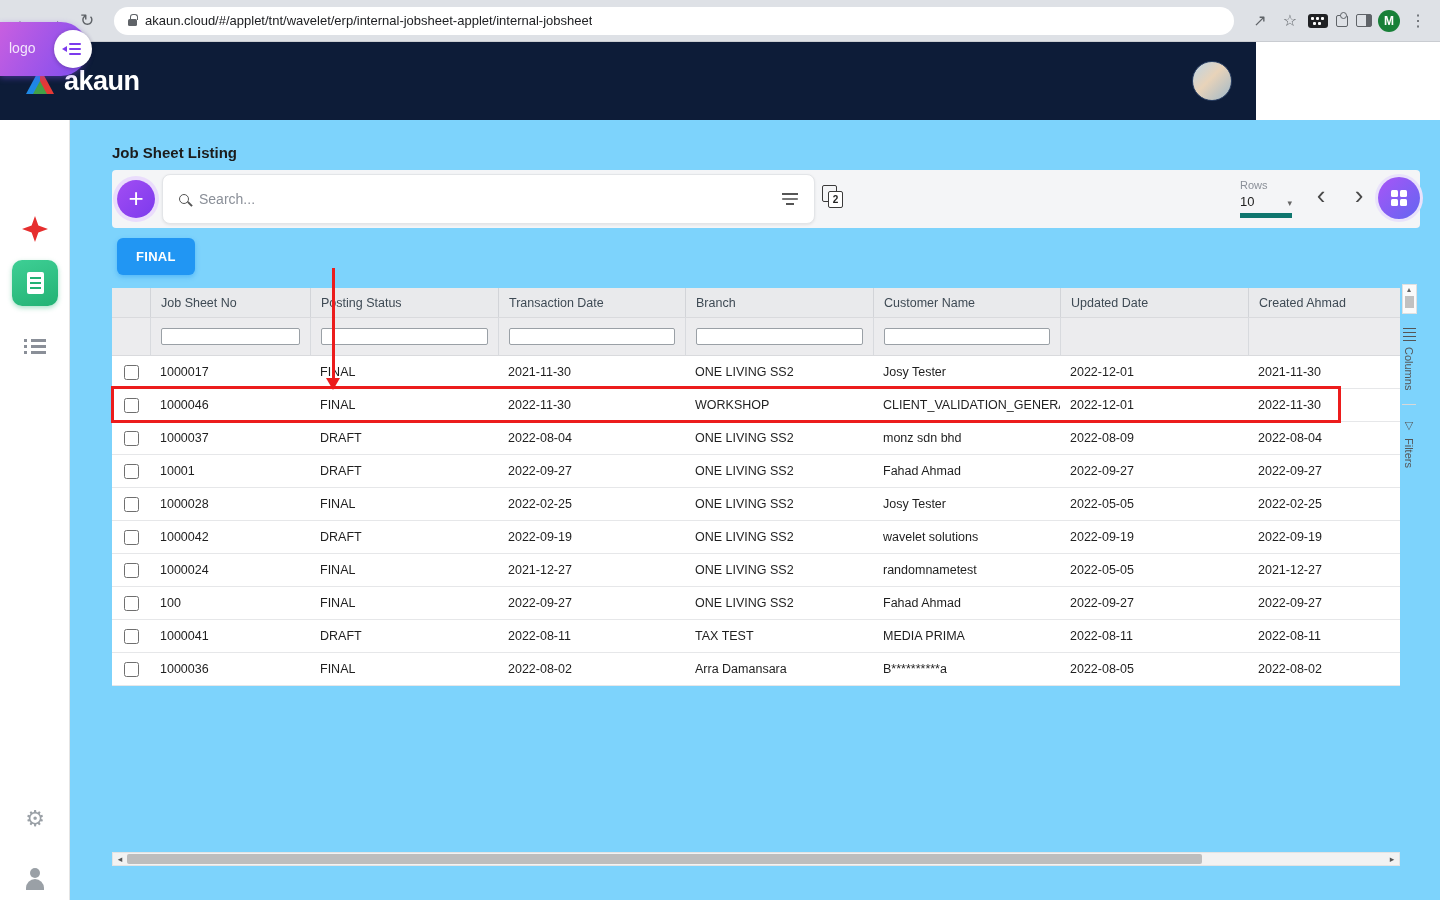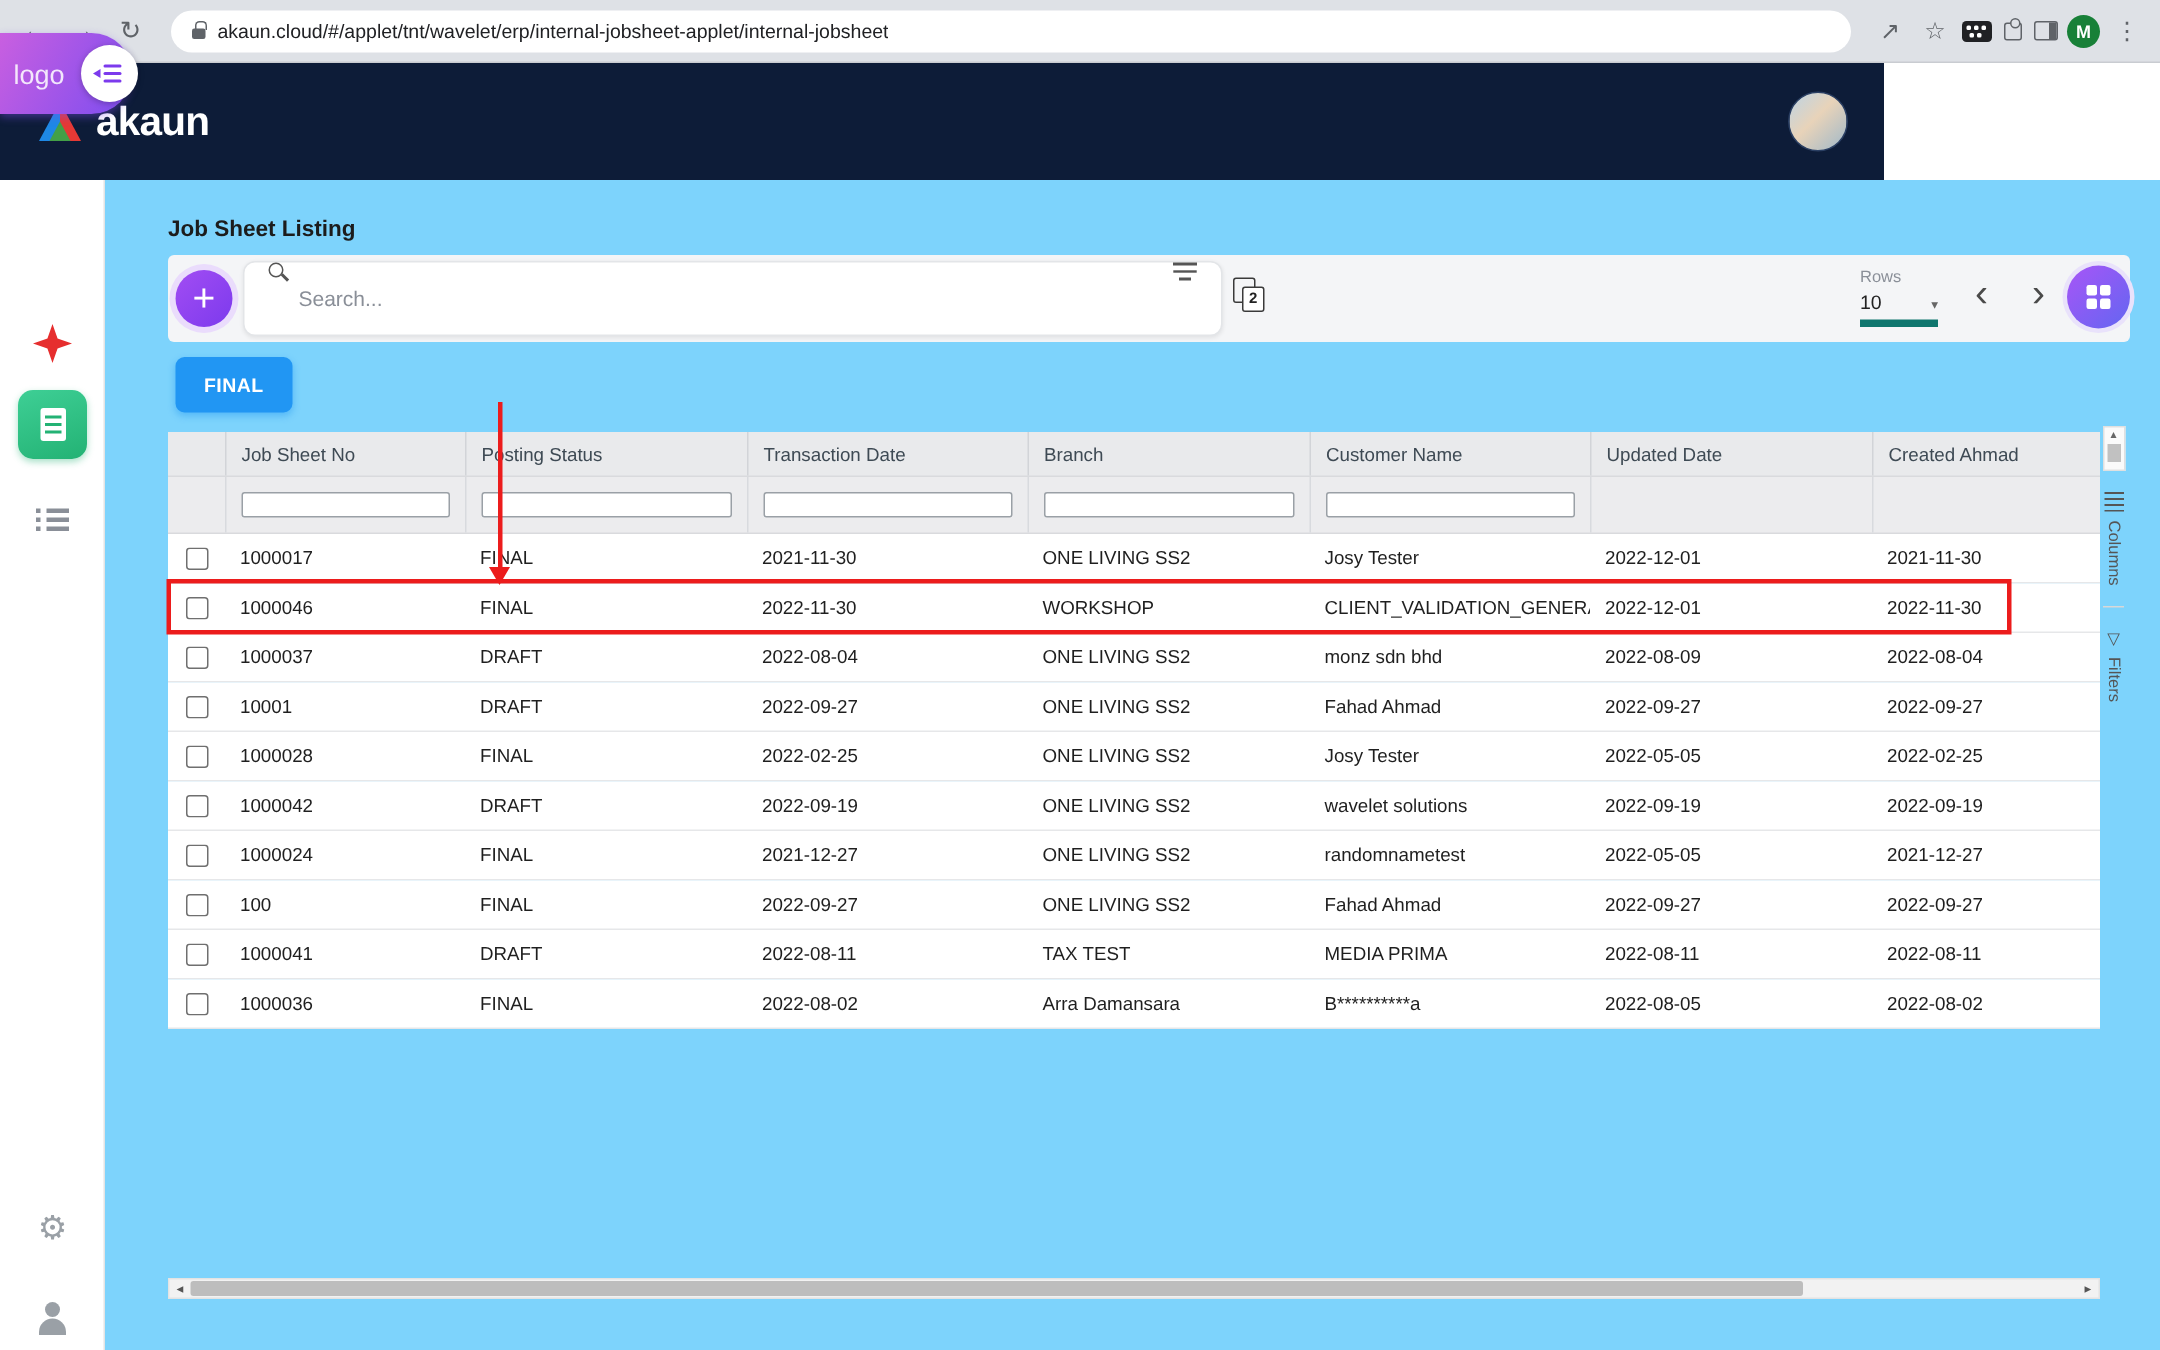--- a/index.html
+++ b/index.html
@@ -32,21 +32,21 @@
     display:flex; align-items:center; justify-content:space-between; padding:0 24px; }
   .brand { display:flex; align-items:center; gap:8px; }
   .brand-name { color:#fff; font-size:27px; font-weight:bold; letter-spacing:-0.5px; }
   .user-avatar { width:40px; height:40px; border-radius:50%; cursor:pointer;
     background:linear-gradient(135deg,#bcd4e6 0%,#e8d3b9 45%,#9fb8c9 100%); border:1px solid #2a3f63; }
 
   
   .sidebar { position:absolute; top:120px; left:0; width:70px; height:780px; background:#fff; border-right:1px solid #e4e4e4; z-index:5; }
   .logo-chip { position:absolute; top:22px; left:0; width:88px; height:54px; border-radius:0 27px 27px 0;
     background:linear-gradient(120deg,#c95fe0 0%,#7c4df0 100%); box-shadow:0 2px 6px rgba(124,77,240,.45); z-index:6; }
-  .logo-chip-text { position:absolute; left:9px; top:18px; color:rgba(255,255,255,.85); font-size:18px; }
+  .logo-chip-text { position:absolute; left:9px; top:18px; color:rgba(255,255,255,.85); font-size:14px; }
   .menu-fab { position:absolute; right:-4px; top:8px; width:38px; height:38px; background:#fff; border-radius:50%;
     box-shadow:0 1px 4px rgba(0,0,0,.25); display:flex; align-items:center; justify-content:center; cursor:pointer; }
   .menu-open-icon { position:relative; width:16px; height:12px; }
   .menu-open-icon::before { content:""; position:absolute; left:4px; top:0; width:12px; height:2px; background:#7c3aed; border-radius:1px;
     box-shadow:0 5px 0 #7c3aed, 0 10px 0 #7c3aed; }
   .menu-open-icon::after { content:""; position:absolute; left:-3px; top:3px; border-top:3px solid transparent; border-bottom:3px solid transparent; border-right:5px solid #7c3aed; }
   .side-item { position:absolute; left:0; width:70px; display:flex; justify-content:center; cursor:pointer; }
   .red-app-icon { width:26px; height:26px; background:#e62e2e;
     clip-path:polygon(50% 0%, 63% 37%, 100% 50%, 63% 63%, 50% 100%, 37% 63%, 0% 50%, 37% 37%); }
   .green-app { width:46px; height:46px; border-radius:10px; background:linear-gradient(160deg,#3ecf95,#23b274);
@@ -64,21 +64,21 @@
 
   
   .main { position:absolute; left:70px; top:120px; width:1370px; height:780px; background:#7dd3fc; }
   .page-title { position:absolute; left:42px; top:24px; font-size:15px; font-weight:bold; color:#1c1c1c; }
 
   .toolbar-band { position:absolute; left:42px; top:50px; width:1308px; height:58px; background:#f4f5f7; border-radius:4px; }
   .plus-btn { position:absolute; left:5px; top:10px; width:38px; height:38px; border-radius:50%;
     background:linear-gradient(135deg,#a24df3,#7c3aed); box-shadow:0 0 0 4px #eadcfc; color:#fff; font-size:26px;
     display:flex; align-items:center; justify-content:center; cursor:pointer; line-height:1; padding-bottom:3px; }
   .search-pill { position:absolute; left:50px; top:4px; width:653px; height:50px; background:#fff; border-radius:8px;
-    border:1px solid #e3e5e8; box-shadow:0 1px 3px rgba(0,0,0,.08); display:flex; padding:0 16px; gap:10px; }
+    border:1px solid #e3e5e8; box-shadow:0 1px 3px rgba(0,0,0,.08); display:flex; align-items:center; padding:0 16px; gap:10px; }
   .search-glyph { width:10px; height:10px; border:1.8px solid #555; border-radius:50%; position:relative; flex:none; }
   .search-glyph::after { content:""; position:absolute; width:6px; height:1.8px; background:#555; transform:rotate(45deg); right:-5px; bottom:-2px; }
   .search-input { flex:1; border:none; outline:none; font-size:14px; color:#333; background:transparent; font-family:"Liberation Sans",sans-serif; }
   .search-input::placeholder { color:#8a8f98; }
   .filterlist-icon { position:relative; width:16px; height:12px; flex:none; cursor:pointer; }
   .filterlist-icon::before { content:""; position:absolute; left:0; top:0; width:16px; height:2px; background:#555; box-shadow:0 5px 0 -0.2px #555; }
   .filterlist-icon::after { content:""; position:absolute; left:4px; top:10px; width:8px; height:2px; background:#555; }
   .pages-icon { position:absolute; left:710px; top:15px; width:24px; height:26px; cursor:pointer; }
   .pages-back { position:absolute; left:0; top:0; width:15px; height:17px; border:1.8px solid #3a3a3a; border-radius:2px; background:#f4f5f7; }
   .pages-front { position:absolute; left:6px; top:6px; width:15px; height:17px; border:1.8px solid #3a3a3a; border-radius:2px; background:#fff;

